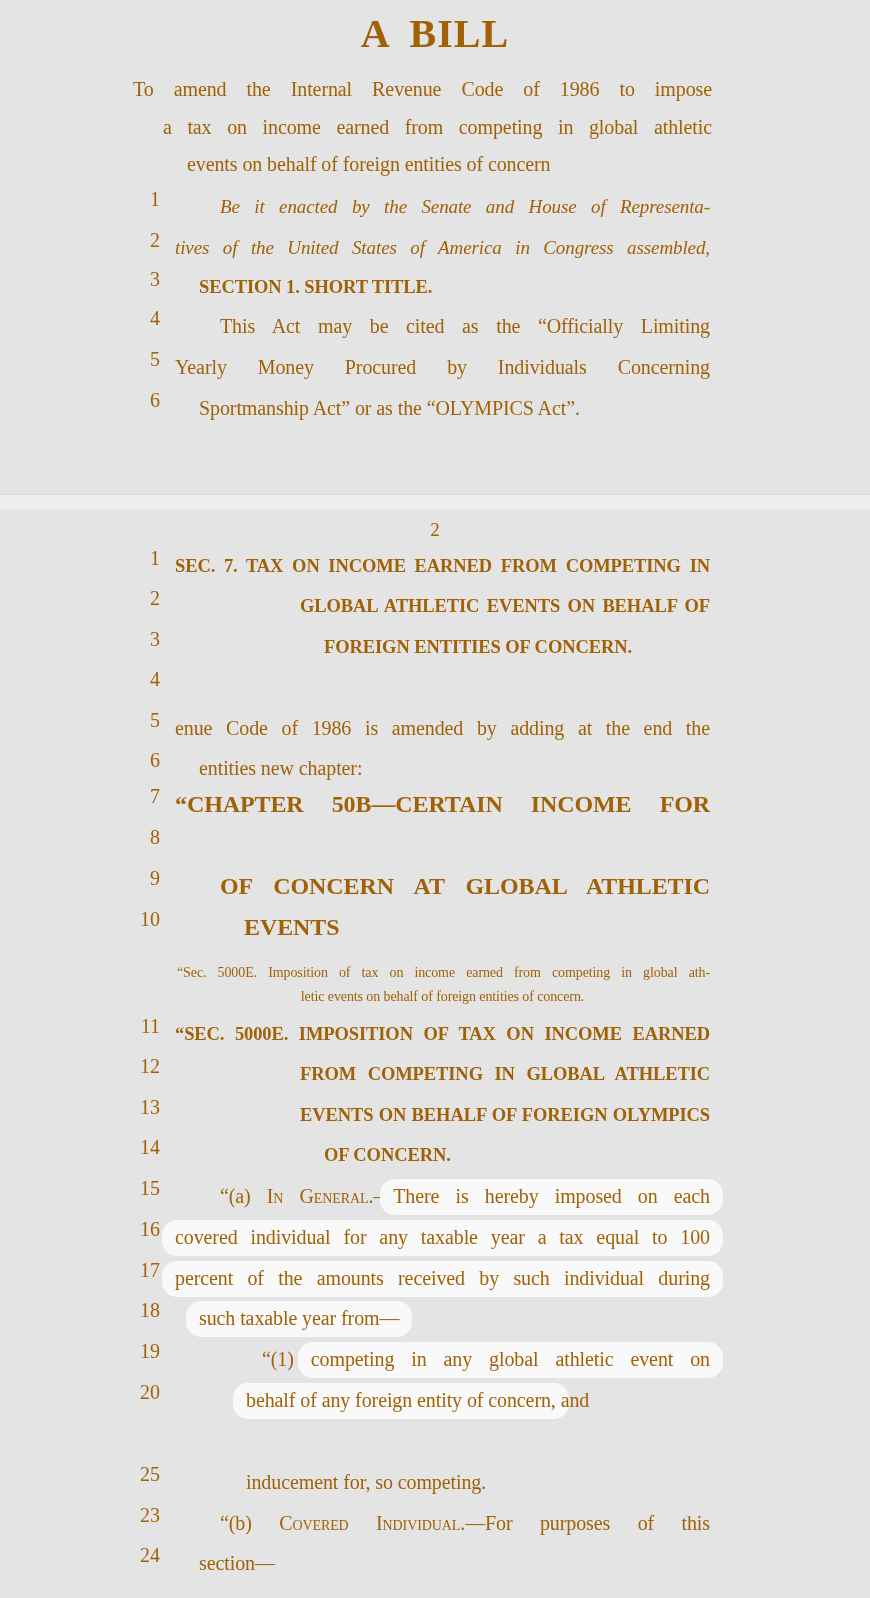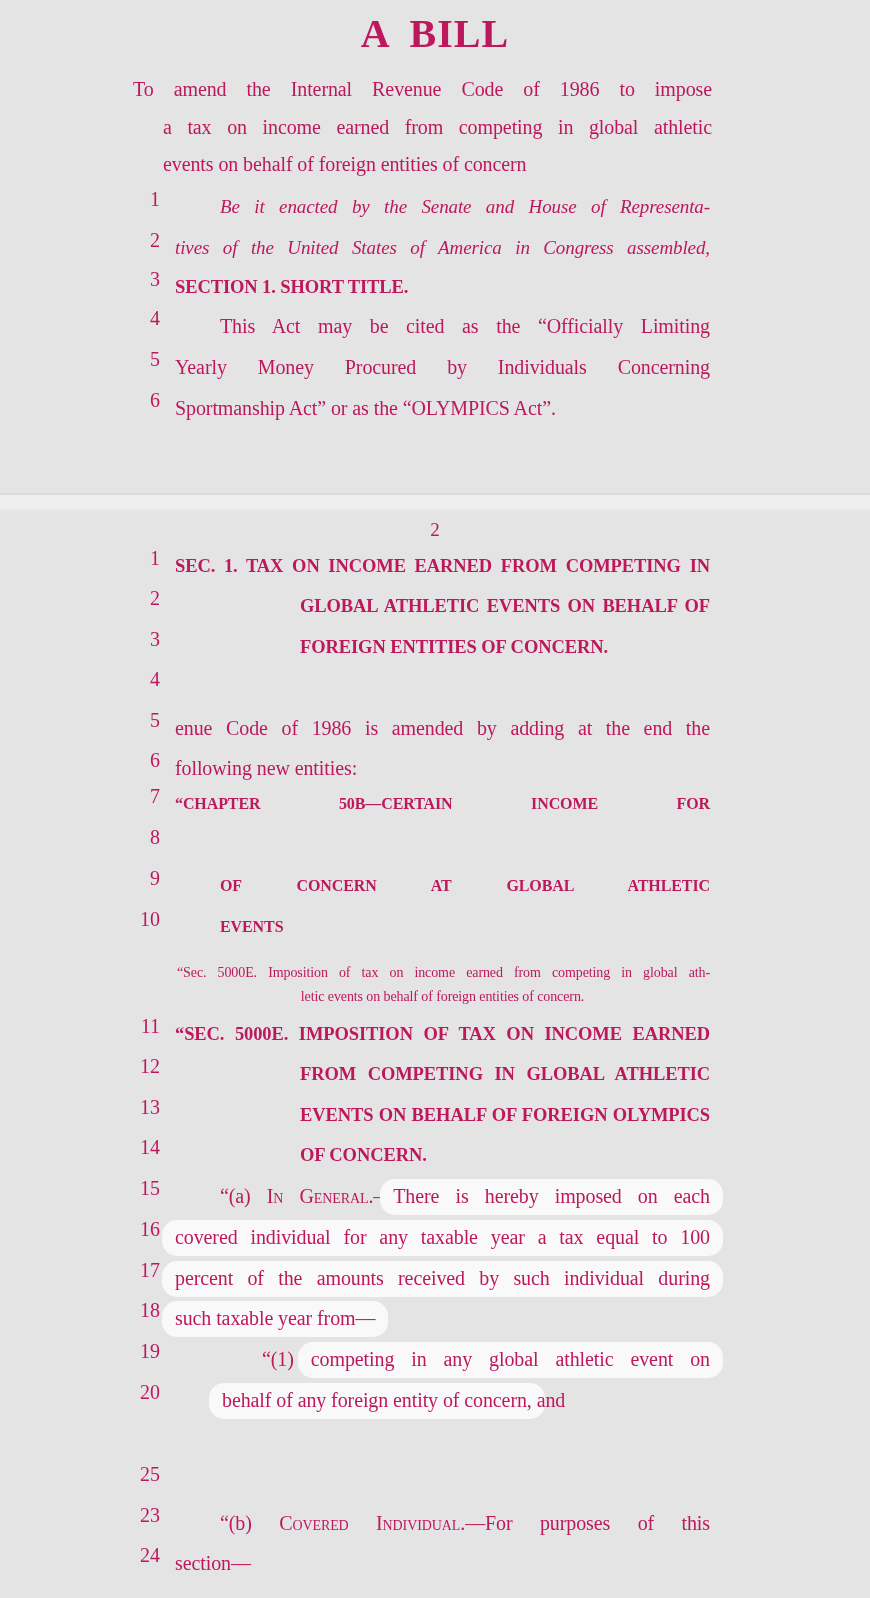--- a/index.html
+++ b/index.html
@@ -2,52 +2,52 @@
 <html><head>
 <meta charset="utf-8">
 <style>
   html,body{margin:0;padding:0;background:#cfcfcf;}
   .stage{
     position:relative;
     width:870px;height:1598px;
     margin:0 auto;
     background:#e4e4e4;
     font-family:"Liberation Serif","DejaVu Serif",serif;
-    color:#be185d;
+    color:#a16207;
     overflow:hidden;
   }
   .page{position:absolute;left:0;right:0;background:#e4e4e4;}
   .page1{top:0;height:493px;}
   .pagebreak{position:absolute;top:493px;left:0;right:0;height:18px;
     background:#efefef;border-top:2px solid #dcdcdc;border-bottom:2px solid #e9e9e9;box-sizing:border-box;}
   .page2{top:511px;height:1087px;}
 
   .bill-title{position:absolute;top:10px;left:0;right:0;text-align:center;
     font-size:40px;font-weight:bold;letter-spacing:1px;word-spacing:10px;}
 
   .line{position:absolute;left:0;right:0;height:36px;}
   .num{position:absolute;left:0;top:0;width:160px;text-align:right;
     font-size:20px;line-height:30px;}
   .txt{position:absolute;top:8px;right:160px;font-size:20px;line-height:30px;
     letter-spacing:-0.1px;text-align:justify;text-align-last:justify;}
-  .nj .txt{text-align:center;text-align-last:left;white-space:nowrap;}
+  .nj .txt{text-align:center;text-align-last:left;white-space:nowrap;margin-left:24px;}
   .ctr .txt{text-align:center;text-align-last:center;}
 
   .i0 .txt{left:175px;}
   .i1 .txt{left:220px;}
   .i2 .txt{left:300px;}
   .i3 .txt{left:262px;}
   .i4 .txt{left:222px;}
 
   .pre0 .txt{left:133px;right:158px;}
   .pre1 .txt{left:163px;right:158px;}
 
   .em .txt{font-style:italic;font-size:19px;}
   .h .txt{font-weight:bold;font-size:18.5px;}
-  .ch .txt{font-weight:bold;font-size:16px;}
+  .ch .txt{font-weight:bold;font-size:24px;}
   .noteline .txt{font-size:14px;line-height:24px;}
   .pagenum{position:absolute;left:0;right:0;text-align:center;font-size:19px;}
 
   .hl{background:#f9f9f9;border-radius:15px;padding:6px 13px 8px 13px;margin:0 -13px;
     -webkit-box-decoration-break:clone;box-decoration-break:clone;}
   .sc{font-variant:small-caps;}
 </style>
 </head>
 <body>
 
@@ -92,40 +92,40 @@
     </div>
   </div>
 
   <div class="pagebreak"></div>
 
   <div class="page page2">
     <div class="pagenum" style="top:8px">2</div>
 
     <div class="line i0 h" style="top:32px">
       <span class="num">1</span>
-      <span class="txt">SEC. 1. TAX ON INCOME EARNED FROM COMPETING IN</span>
+      <span class="txt">SEC. 7. TAX ON INCOME EARNED FROM COMPETING IN</span>
     </div>
     <div class="line i2 h" style="top:72px">
       <span class="num">2</span>
       <span class="txt">GLOBAL ATHLETIC EVENTS ON BEHALF OF</span>
     </div>
     <div class="line i2 h nj" style="top:113px">
       <span class="num">3</span>
       <span class="txt">FOREIGN ENTITIES OF CONCERN.</span>
     </div>
     <div class="line i1" style="top:153px">
       <span class="num">4</span>
     </div>
     <div class="line i0" style="top:194px">
       <span class="num">5</span>
       <span class="txt">enue Code of 1986 is amended by adding at the end the</span>
     </div>
     <div class="line i0 nj" style="top:234px">
       <span class="num">6</span>
-      <span class="txt">following new entities:</span>
+      <span class="txt">entities new chapter:</span>
     </div>
     <div class="line i0 ch" style="top:270px">
       <span class="num">7</span>
       <span class="txt">“CHAPTER 50B—CERTAIN INCOME FOR</span>
     </div>
     <div class="line i1 ch" style="top:311px">
       <span class="num">8</span>
     </div>
     <div class="line i1 ch" style="top:352px">
       <span class="num">9</span>
@@ -179,20 +179,21 @@
     <div class="line i3" style="top:825px">
       <span class="num">19</span>
       <span class="txt"><span>“(1) </span><span class="hl">competing in any global athletic event on</span></span>
     </div>
     <div class="line i4 nj" style="top:866px">
       <span class="num">20</span>
       <span class="txt"><span class="hl">behalf of any foreign entity of concern,</span><span> and</span></span>
     </div>
     <div class="line i4 nj" style="top:948px">
       <span class="num">25</span>
+      <span class="txt">inducement for, so competing.</span>
     </div>
     <div class="line i1" style="top:989px">
       <span class="num">23</span>
       <span class="txt"><span>“(b) </span><span class="sc">Covered Individual.</span><span>—For purposes of this</span></span>
     </div>
     <div class="line i0 nj" style="top:1029px">
       <span class="num">24</span>
       <span class="txt">section—</span>
     </div>
   </div>

